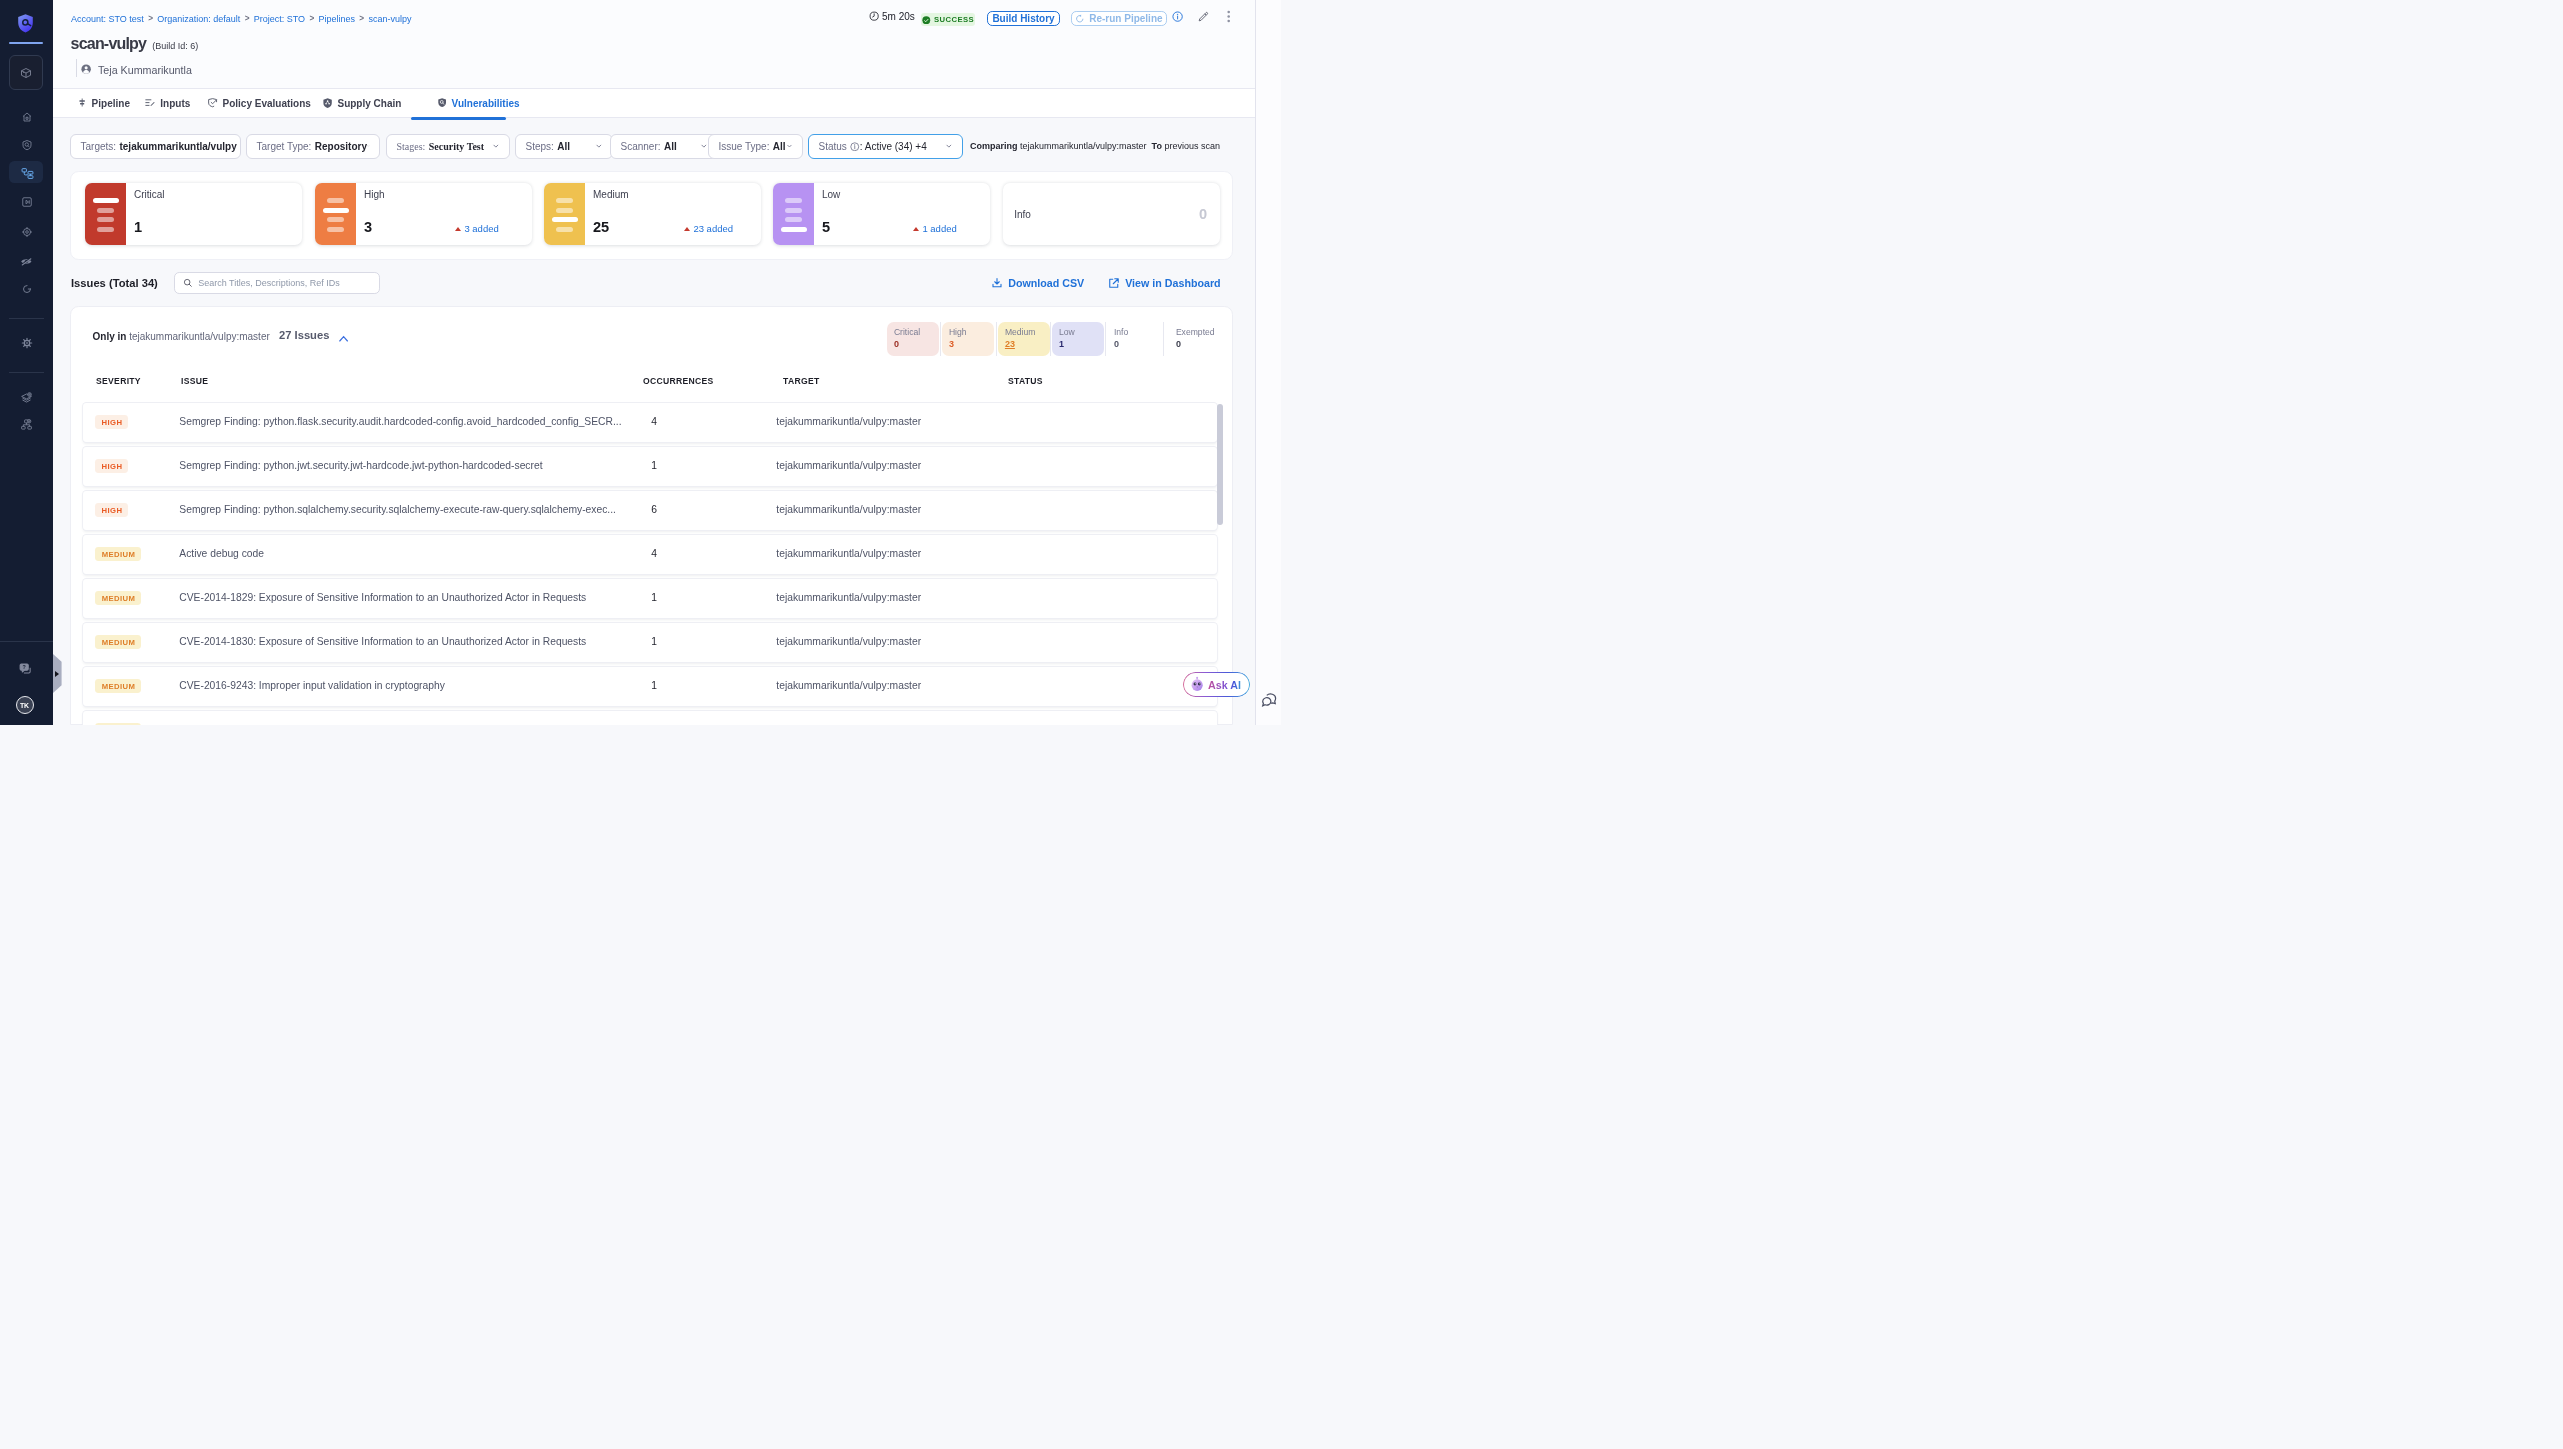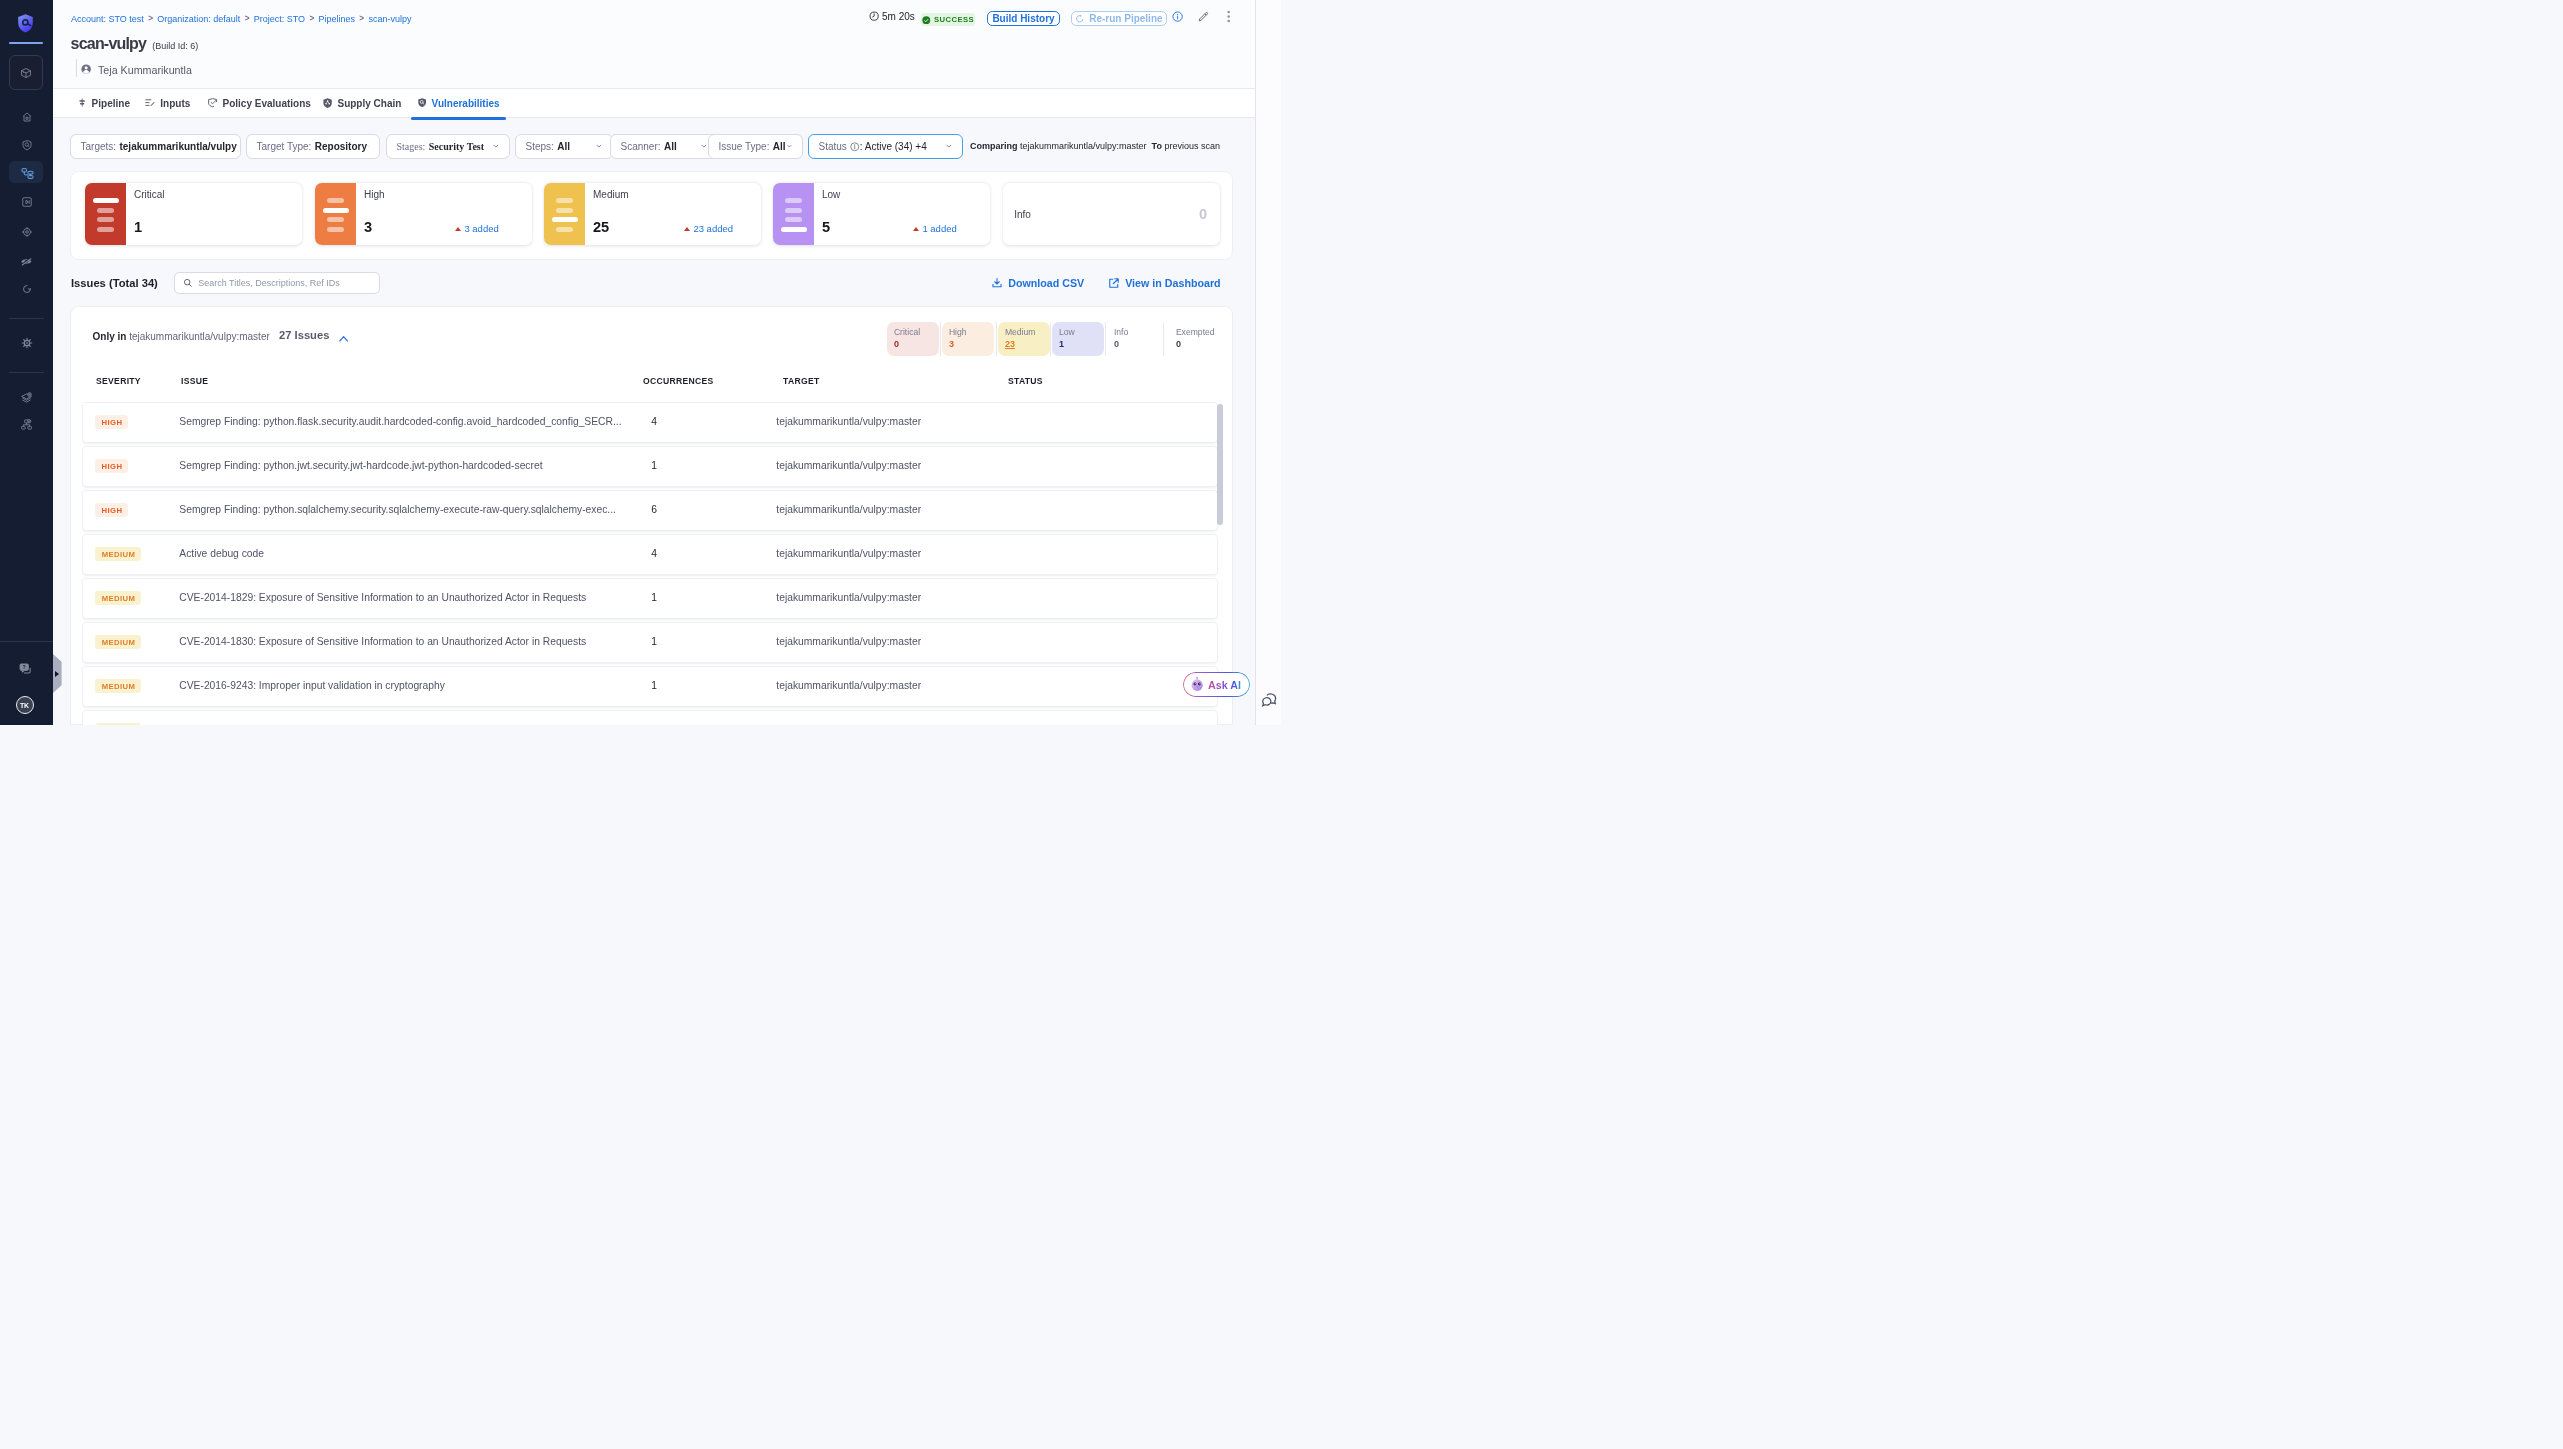--- a/index.html
+++ b/index.html
@@ -225,21 +225,21 @@
     Policy Evaluations</div>
   <div class="tab" style="left:269px;">
     <svg width="11.2" height="12" viewBox="0 0 24 24">
         <path d="M12 2 L21 5 V12 C21 18 17 21.5 12 22.5 C7 21.5 3 18 3 12 V5 Z" fill="#565A6B"></path>
         <circle cx="12" cy="8" r="1.7" fill="#fff"></circle>
         <circle cx="8.7" cy="13.5" r="1.7" fill="#fff"></circle>
         <circle cx="15.3" cy="13.5" r="1.7" fill="#fff"></circle>
         <path d="M12 8 L8.7 13.5 M12 8 L15.3 13.5" stroke="#fff" stroke-width="1.2"></path>
       </svg>
     Supply Chain</div>
-  <div class="tab active" style="left:364px;color:#2071D8;justify-content:center;">
+  <div class="tab active" style="left:384px;color:#2071D8;justify-content:center;">
     <svg width="10.3" height="11.2" viewBox="0 0 24 24">
         <path d="M12 2 L21 5 V12 C21 18 17 21.5 12 22.5 C7 21.5 3 18 3 12 V5 Z" fill="#565A6B"></path>
         <circle cx="11" cy="10.5" r="3.4" fill="none" stroke="#fff" stroke-width="1.7"></circle>
         <path d="M13.6 13.2 L16.5 16" stroke="#fff" stroke-width="1.7" stroke-linecap="round"></path>
       </svg>
     Vulnerabilities</div>
   <div class="tabunderline"></div>
 </div>
 
 <div class="pill" style="left:70px;width:171px;">Targets:<b>tejakummarikuntla/vulpy</b>

